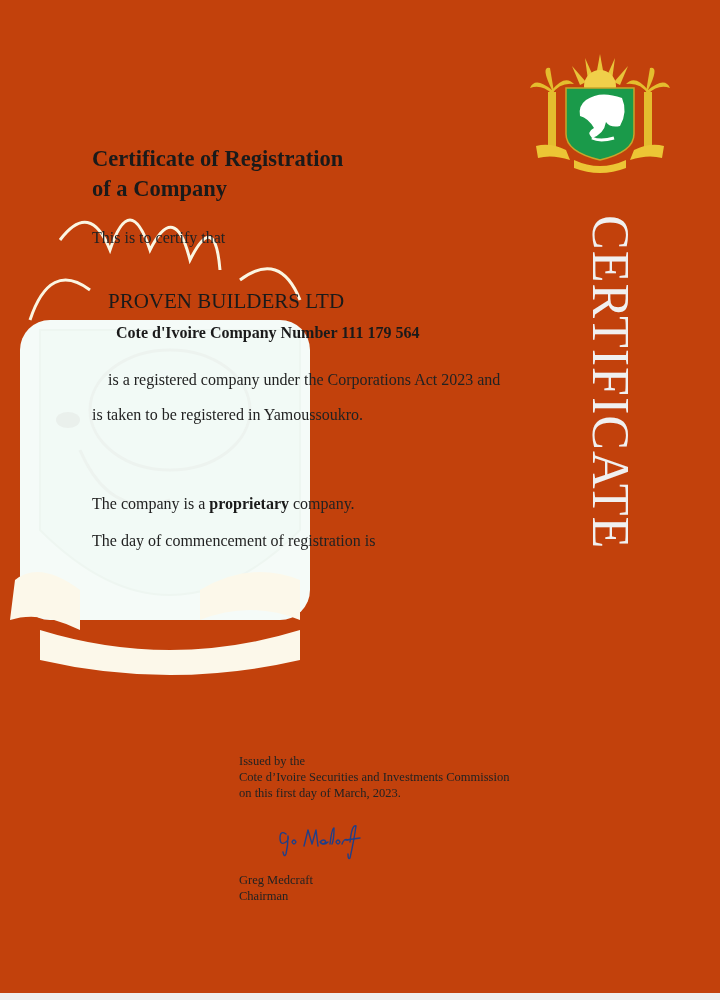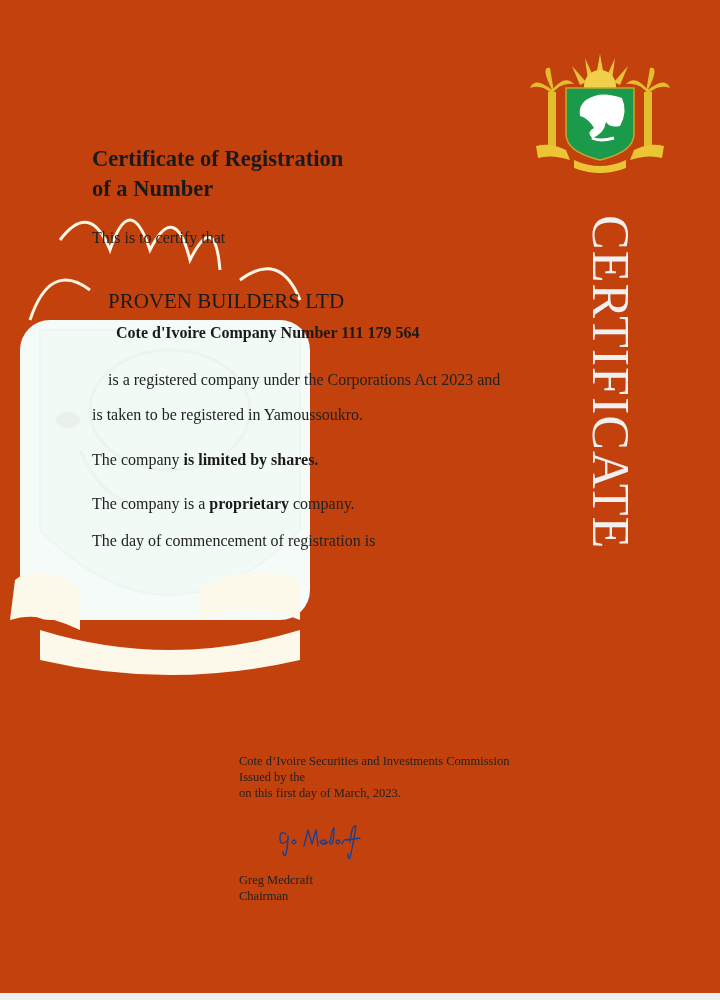--- a/index.html
+++ b/index.html
@@ -159,44 +159,43 @@
     <path d="M56 54 Q70 44 92 52 Q98 66 90 80 Q80 82 76 76 Q74 88 62 92 Q56 86 64 82 Q58 72 50 70 Q48 60 56 54 Z" fill="#ffffff"></path>
     <path d="M62 92 Q70 96 84 92" stroke="#ffffff" stroke-width="3" fill="none"></path>
 
     <path d="M6 100 Q20 96 36 104 L40 114 Q22 108 8 112 Z" fill="#ecc535"></path>
     <path d="M134 100 Q120 96 104 104 L100 114 Q118 108 132 112 Z" fill="#ecc535"></path>
     <path d="M44 114 Q70 126 96 114 L96 122 Q70 132 44 122 Z" fill="#ecc535"></path>
   </svg>
 
   <h1 class="title">
     <span>Certificate of Registration</span><br>
-    <span>of a Number</span>
+    <span>of a Company</span>
   </h1>
 
   <p class="line" style="top:228px;">This is to certify that</p>
 
   <p class="company-name">PROVEN BUILDERS LTD</p>
 
   <p class="line company-number" style="top:323px;">
     <span>Cote d'Ivoire Company Number</span>
     <span>111 179 564</span>
   </p>
 
   <p class="line" style="top:370px;margin-left:16px;">is a registered company under the Corporations Act 2023 and</p>
   <p class="line" style="top:405px;">is taken to be registered in Yamoussoukro.</p>
 
-  <p class="line" style="top:450px;"><span>The company </span><b>is limited by shares.</b></p>
 
   <p class="line" style="top:494px;"><span>The company is a </span><b>proprietary</b><span> company.</span></p>
 
   <p class="line" style="top:531px;">The day of commencement of registration is</p>
 
   <div class="issued">
+    <div>Issued by the</div>
     <div>Cote d’Ivoire Securities and Investments Commission</div>
-    <div>Issued by the</div>
     <div>on this first day of March, 2023.</div>
   </div>
 
   <svg class="signature" viewBox="0 0 90 40">
     <g fill="none" stroke="#1f3f8a" stroke-width="1.4" stroke-linecap="round" stroke-linejoin="round">
       <path d="M10 14 Q4 10 4 18 Q4 26 10 22 Q13 20 12 16 Q12 26 10 34 Q8 38 7 32"></path>
       <path d="M16 22 Q18 18 20 22 Q18 26 16 22"></path>
       <path d="M28 26 L32 10 L36 24 L40 10 L42 26"></path>
       <path d="M44 22 Q48 18 50 22 Q46 26 44 22 Q48 26 52 22"></path>
       <path d="M54 24 Q56 8 58 8 Q58 20 56 24"></path>

